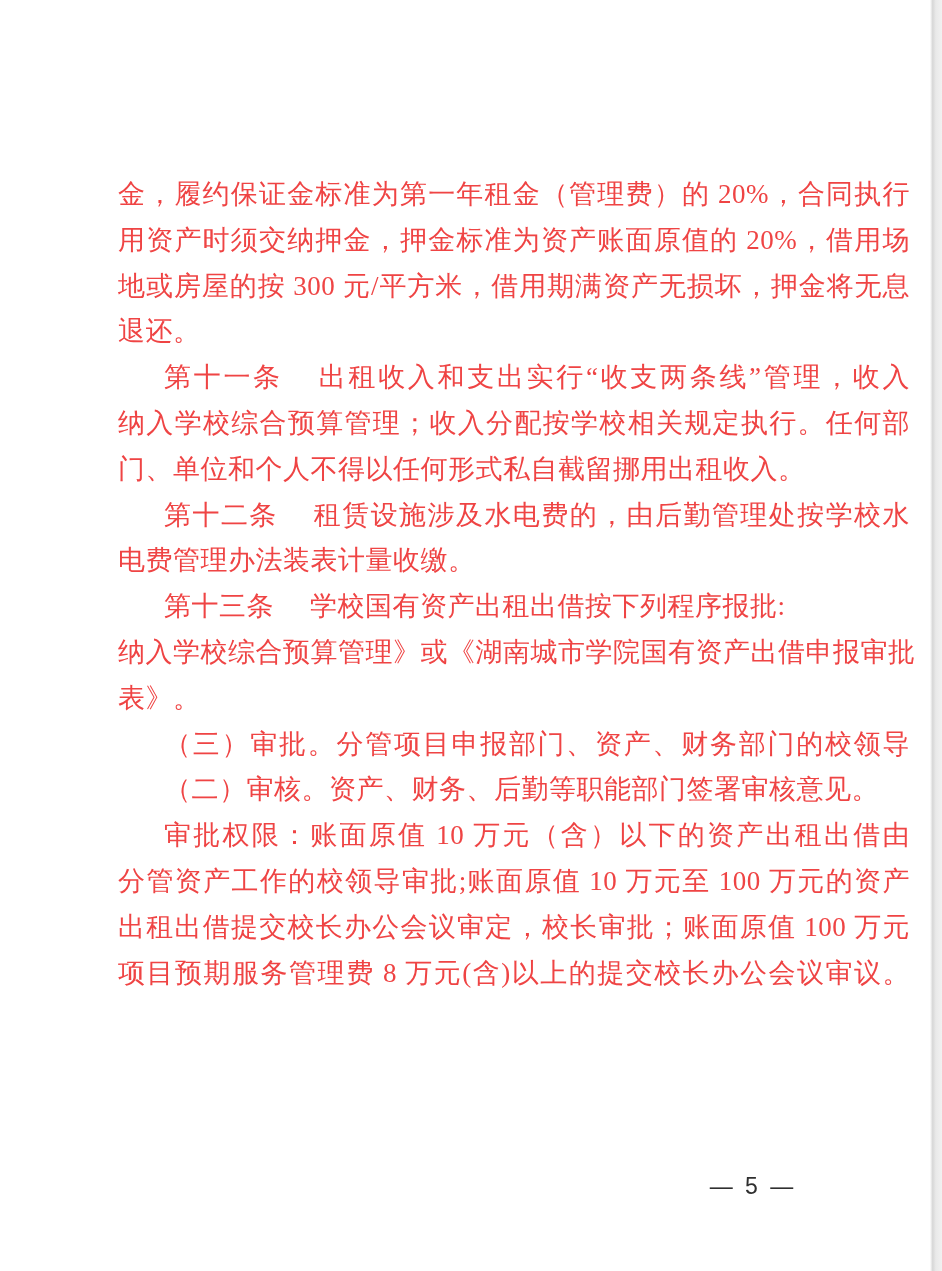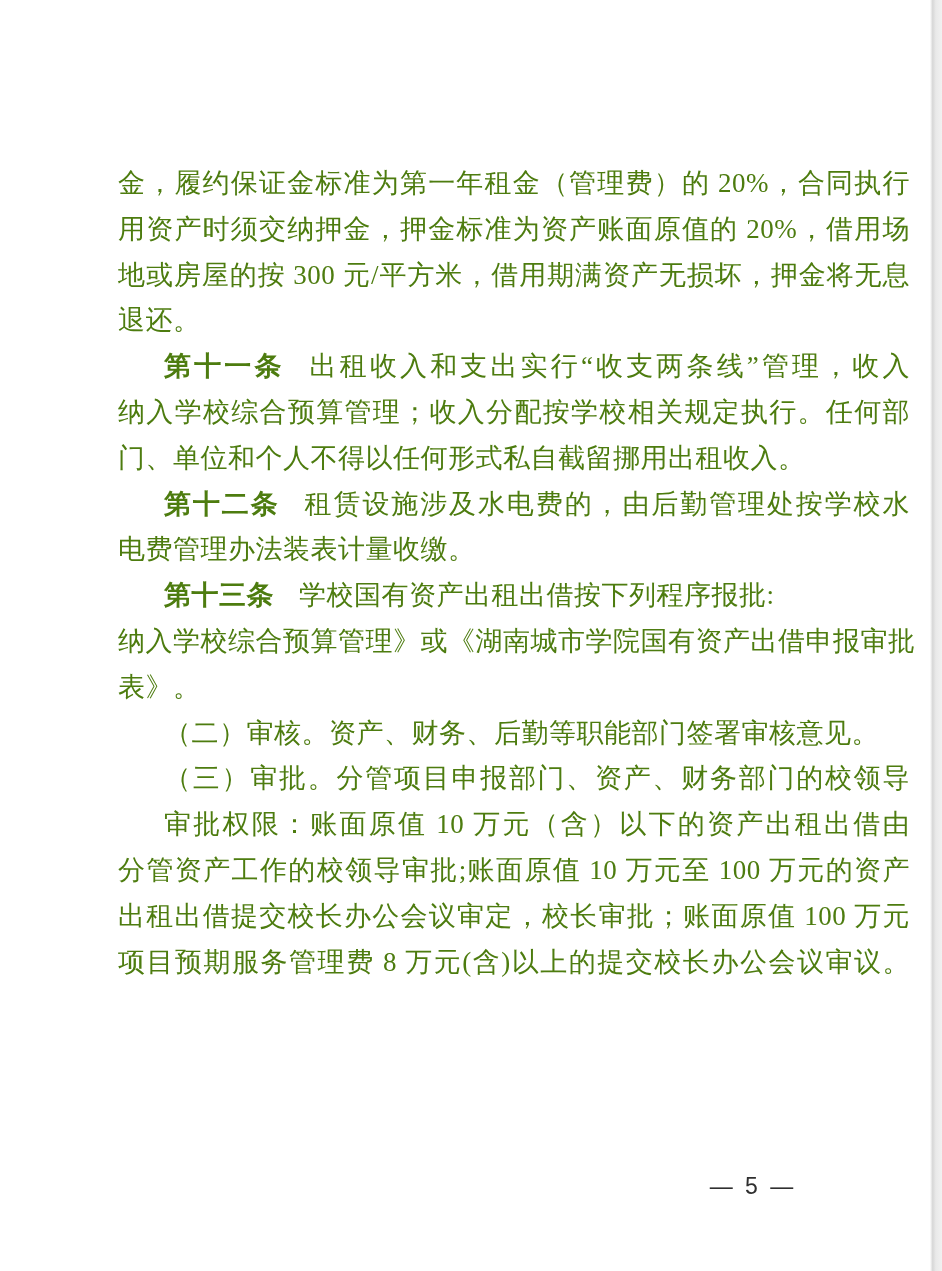--- a/index.html
+++ b/index.html
@@ -11,44 +11,44 @@
     position: relative;
     width: 942px;
     height: 1271px;
     background: #ffffff;
     overflow: hidden;
     font-family: "Liberation Serif", "DejaVu Serif", serif;
   }
   .content {
     position: absolute;
     left: 118px;
-    top: 161px;
+    top: 172px;
     width: 792px;
-    color: #4d7c0f;
+    color: #ef4444;
   }
   .line {
     height: 45.8px;
     line-height: 45.8px;
     font-size: 27px;
     letter-spacing: 0.5px;
     white-space: nowrap;
     text-align: justify;
     text-align-last: justify;
     text-justify: inter-character;
     overflow: visible;
   }
   .line.lastline {
     text-align-last: left;
   }
   .line.indent {
     text-indent: 46px;
   }
   .lead {
-    font-weight: 700;
-    margin-right: 25px;
+    font-weight: 400;
+    margin-right: 36px;
   }
   .page-number {
     position: absolute;
     top: 1168px;
     left: 660px;
     width: 186px;
     text-align: center;
     font-family: "Liberation Sans", "DejaVu Sans", sans-serif;
     font-size: 23px;
     letter-spacing: 3px;
@@ -74,22 +74,22 @@
       <div class="line">地或房屋的按 300 元/平方米，借用期满资产无损坏，押金将无息</div>
       <div class="line lastline">退还。</div>
       <div class="line indent"><span class="lead">第十一条</span>出租收入和支出实行“收支两条线”管理，收入</div>
       <div class="line">纳入学校综合预算管理；收入分配按学校相关规定执行。任何部</div>
       <div class="line lastline">门、单位和个人不得以任何形式私自截留挪用出租收入。</div>
       <div class="line indent"><span class="lead">第十二条</span>租赁设施涉及水电费的，由后勤管理处按学校水</div>
       <div class="line lastline">电费管理办法装表计量收缴。</div>
       <div class="line lastline indent"><span class="lead">第十三条</span>学校国有资产出租出借按下列程序报批:</div>
       <div class="line">纳入学校综合预算管理》或《湖南城市学院国有资产出借申报审批</div>
       <div class="line lastline">表》。</div>
+      <div class="line indent">（三）审批。分管项目申报部门、资产、财务部门的校领导</div>
       <div class="line lastline indent">（二）审核。资产、财务、后勤等职能部门签署审核意见。</div>
-      <div class="line indent">（三）审批。分管项目申报部门、资产、财务部门的校领导</div>
       <div class="line indent">审批权限：账面原值 10 万元（含）以下的资产出租出借由</div>
       <div class="line">分管资产工作的校领导审批;账面原值 10 万元至 100 万元的资产</div>
       <div class="line">出租出借提交校长办公会议审定，校长审批；账面原值 100 万元</div>
       <div class="line">项目预期服务管理费 8 万元(含)以上的提交校长办公会议审议。</div>
     </div>
   <div class="page-number">— 5 —</div>
   <div class="scrollbar-track"></div>
 </div>
 
 </body></html>

